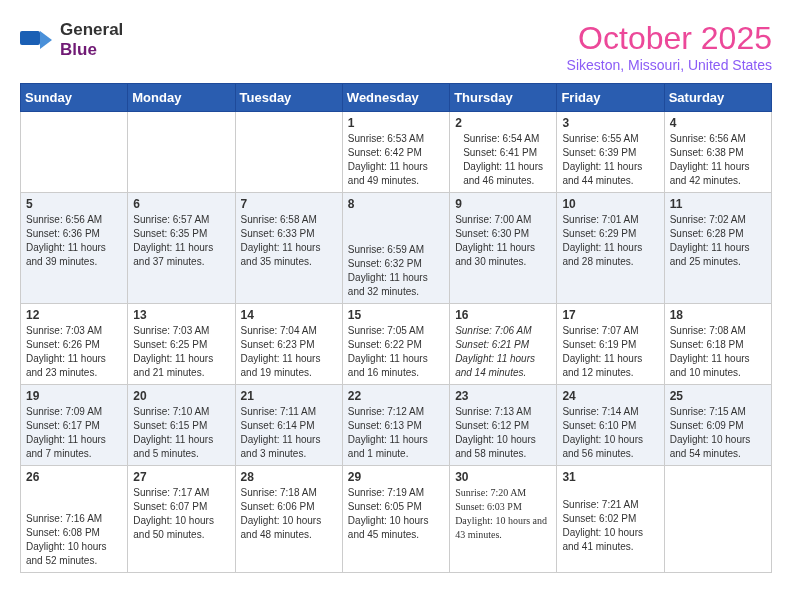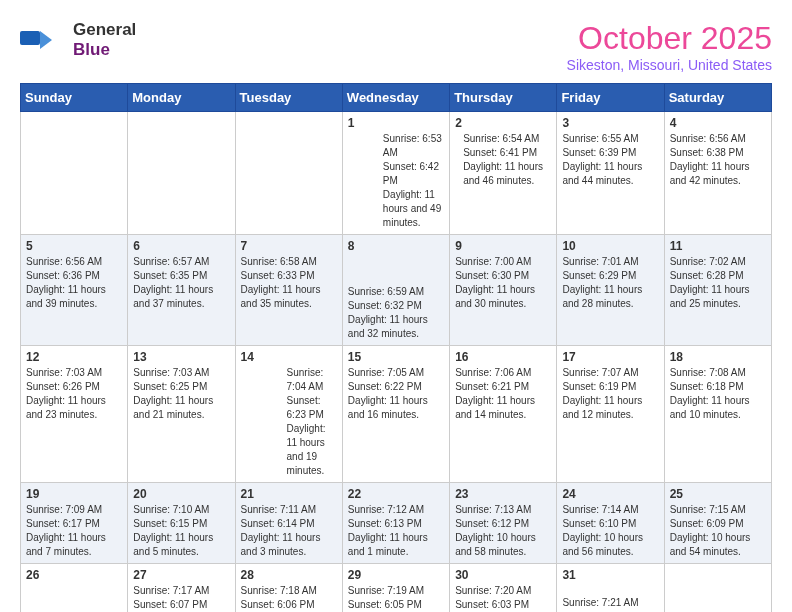--- a/index.html
+++ b/index.html
@@ -90,21 +90,21 @@
 </head>
 <body>
 
 <div class="header">
   <div class="logo">
     <div class="logo-row">
       <svg width="32" height="22" viewBox="0 0 32 22">
         <rect x="0" y="2" width="20" height="14" rx="2" fill="#1a5fb4"></rect>
         <polygon points="20,2 32,11 20,20" fill="#4a90d9"></polygon>
       </svg>
-      <div style="margin-left:21px;">
+      <div style="margin-left:8px;">
         <span style="font-size:17px;font-weight:bold;color:#333;">General</span><br>
         <span style="font-size:17px;font-weight:bold;color:#701a75;">Blue</span>
       </div>
     </div>
   </div>
   <div class="title-block">
     <div class="month-title">October 2025</div>
     <div class="location-title">Sikeston, Missouri, United States</div>
   </div>
 </div>
@@ -121,21 +121,21 @@
         <th>Saturday</th>
       </tr>
   </thead>
   <tbody id="calendar-body">
   <tr>
         <td class="empty"></td>
         <td class="empty"></td>
         <td class="empty"></td>
         <td>
           <span class="day-num">1</span>
-          <div class="day-info" style="white-space: pre-line; margin-left: 35px;">Sunrise: 6:53 AM
+          <div class="day-info" style="white-space: pre-line;">Sunrise: 6:53 AM
 Sunset: 6:42 PM
 Daylight: 11 hours and 49 minutes.</div>
         </td>
         <td>
           <span class="day-num">2</span>
           <div class="day-info" style="white-space: pre-line; margin-left: 8px;">Sunrise: 6:54 AM
 Sunset: 6:41 PM
 Daylight: 11 hours and 46 minutes.</div>
         </td>
         <td>
@@ -203,33 +203,33 @@
 Daylight: 11 hours and 23 minutes.</div>
         </td>
         <td>
           <span class="day-num">13</span>
           <div class="day-info" style="white-space: pre-line;">Sunrise: 7:03 AM
 Sunset: 6:25 PM
 Daylight: 11 hours and 21 minutes.</div>
         </td>
         <td>
           <span class="day-num">14</span>
-          <div class="day-info" style="white-space: pre-line; margin-left: 46px;">Sunrise: 7:04 AM
+          <div class="day-info" style="white-space: pre-line;">Sunrise: 7:04 AM
 Sunset: 6:23 PM
 Daylight: 11 hours and 19 minutes.</div>
         </td>
         <td>
           <span class="day-num">15</span>
           <div class="day-info" style="white-space: pre-line;">Sunrise: 7:05 AM
 Sunset: 6:22 PM
 Daylight: 11 hours and 16 minutes.</div>
         </td>
         <td>
           <span class="day-num">16</span>
-          <div class="day-info" style="white-space: pre-line;">Sunrise: 7:06 AM
+          <div class="day-info" style="white-space: pre-line; font-style: italic;">Sunrise: 7:06 AM
 Sunset: 6:21 PM
 Daylight: 11 hours and 14 minutes.</div>
         </td>
         <td>
           <span class="day-num">17</span>
           <div class="day-info" style="white-space: pre-line;">Sunrise: 7:07 AM
 Sunset: 6:19 PM
 Daylight: 11 hours and 12 minutes.</div>
         </td>
         <td>
@@ -303,21 +303,21 @@
 Daylight: 10 hours and 48 minutes.</div>
         </td>
         <td>
           <span class="day-num">29</span>
           <div class="day-info" style="white-space: pre-line;">Sunrise: 7:19 AM
 Sunset: 6:05 PM
 Daylight: 10 hours and 45 minutes.</div>
         </td>
         <td>
           <span class="day-num">30</span>
-          <div class="day-info" style="white-space: pre-line;">Sunrise: 7:20 AM
+          <div class="day-info" style="white-space: pre-line; font-family: Liberation Serif, serif;">Sunrise: 7:20 AM
 Sunset: 6:03 PM
 Daylight: 10 hours and 43 minutes.</div>
         </td>
         <td>
           <span class="day-num">31</span>
           <div class="day-info" style="white-space: pre-line; margin-top: 14px;">Sunrise: 7:21 AM
 Sunset: 6:02 PM
 Daylight: 10 hours and 41 minutes.</div>
         </td>
         <td class="empty"></td>

